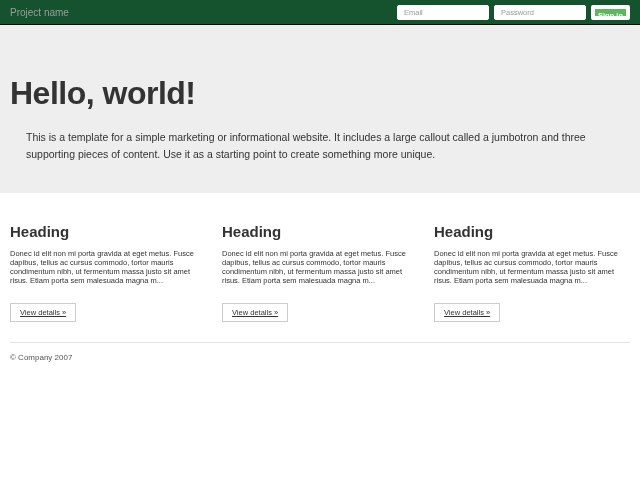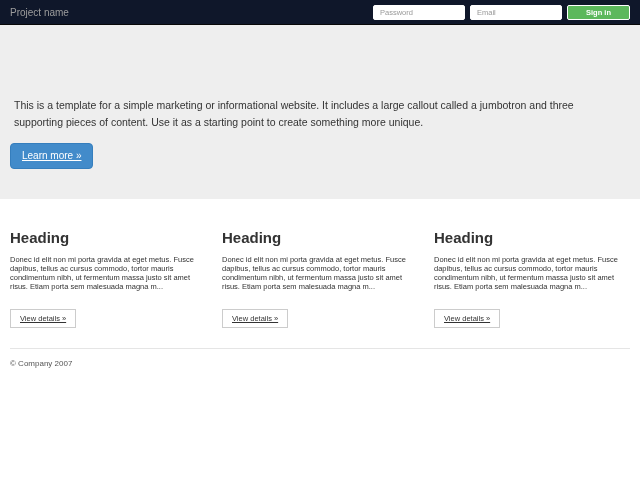--- a/index.html
+++ b/index.html
@@ -8,21 +8,21 @@
     width: 640px; height: 480px;
     background: #ffffff;
     color: #333333;
     font-family: "Liberation Sans", sans-serif;
     overflow: hidden;
   }
 
   
   .navbar {
     height: 25px;
-    background: #0f172a;
+    background: #14532d;
     border-bottom: 1px solid #080808;
     display: flex;
     align-items: center;
     justify-content: space-between;
     padding: 0 10px;
   }
   .navbar-brand {
     color: #9d9d9d;
     font-size: 10px;
     line-height: 25px;
@@ -43,48 +43,48 @@
     font-family: "Liberation Sans", sans-serif;
     font-size: 7.5px;
     color: #333;
     padding: 0 6px;
     outline: none;
   }
   .navbar-form input::placeholder { color: #999999; }
   .btn-signin {
     height: 15px;
     background: #5cb85c;
-    border: 1px solid #ffffff;
+    border: 4px solid #ffffff;
     border-radius: 2px;
     color: #ffffff;
     font-family: "Liberation Sans", sans-serif;
     font-size: 7.5px;
     font-weight: bold;
-    padding: 0 18px;
+    padding: 0 3px;
     line-height: 13px;
     cursor: pointer;
     white-space: nowrap;
   }
 
   
   .jumbotron {
     background: #eeeeee;
     padding: 52px 0 30px;
   }
   .container { padding: 0 10px; }
   .jumbotron h1 {
     margin: 0;
     font-size: 32px;
     line-height: 1;
     font-weight: bold;
     letter-spacing: -0.5px;
     color: #333333;
   }
   .jumbotron .lead {
-    margin: 20px 4px 0;
+    margin: 20px 16px 0;
     font-size: 10.5px;
     line-height: 17px;
     color: #333333;
     max-width: 602px;
   }
   .btn-primary {
     display: inline-block;
     margin-top: 12px;
     background: #428bca;
     border: 1px solid #357ebd;
@@ -143,30 +143,30 @@
     font-size: 8px;
     color: #555555;
   }
 </style>
 </head>
 <body>
 
 <nav class="navbar">
   <a class="navbar-brand" href="#">Project name</a>
   <div class="navbar-form">
+    <input type="text" placeholder="Email" style="">
     <input type="password" placeholder="Password" style="">
-    <input type="text" placeholder="Email" style="">
     <button class="btn-signin">Sign in</button>
   </div>
 </nav>
 
 <div class="jumbotron">
   <div class="container">
+    <h1>Hello, world!</h1>
     <p class="lead">This is a template for a simple marketing or informational website. It includes a large callout called a jumbotron and three supporting pieces of content. Use it as a starting point to create something more unique.</p>
-    <a href="#" class="btn-primary">Learn more »</a>
   </div>
 </div>
 
 <div class="row">
   <div class="col">
     <h2>Heading</h2>
     <p>Donec id elit non mi porta gravida at eget metus. Fusce dapibus, tellus ac cursus commodo, tortor mauris condimentum nibh, ut fermentum massa justo sit amet risus. Etiam porta sem malesuada magna m...</p>
     <a href="#" class="btn-default">View details »</a>
   </div>
   <div class="col">

